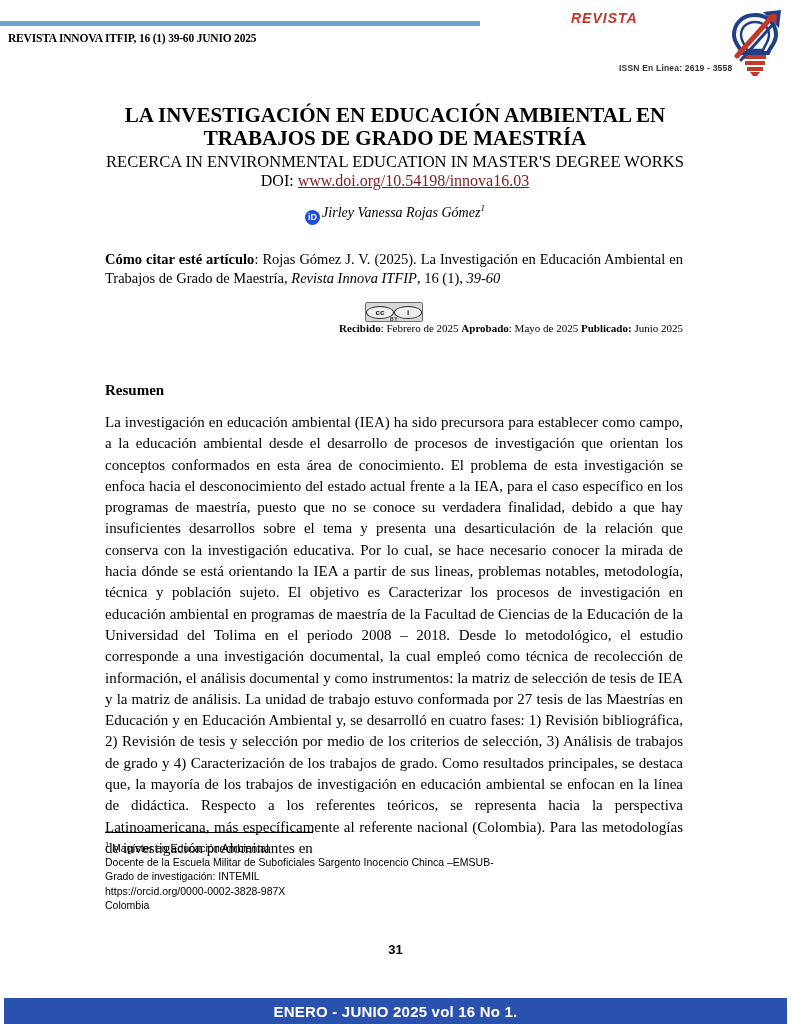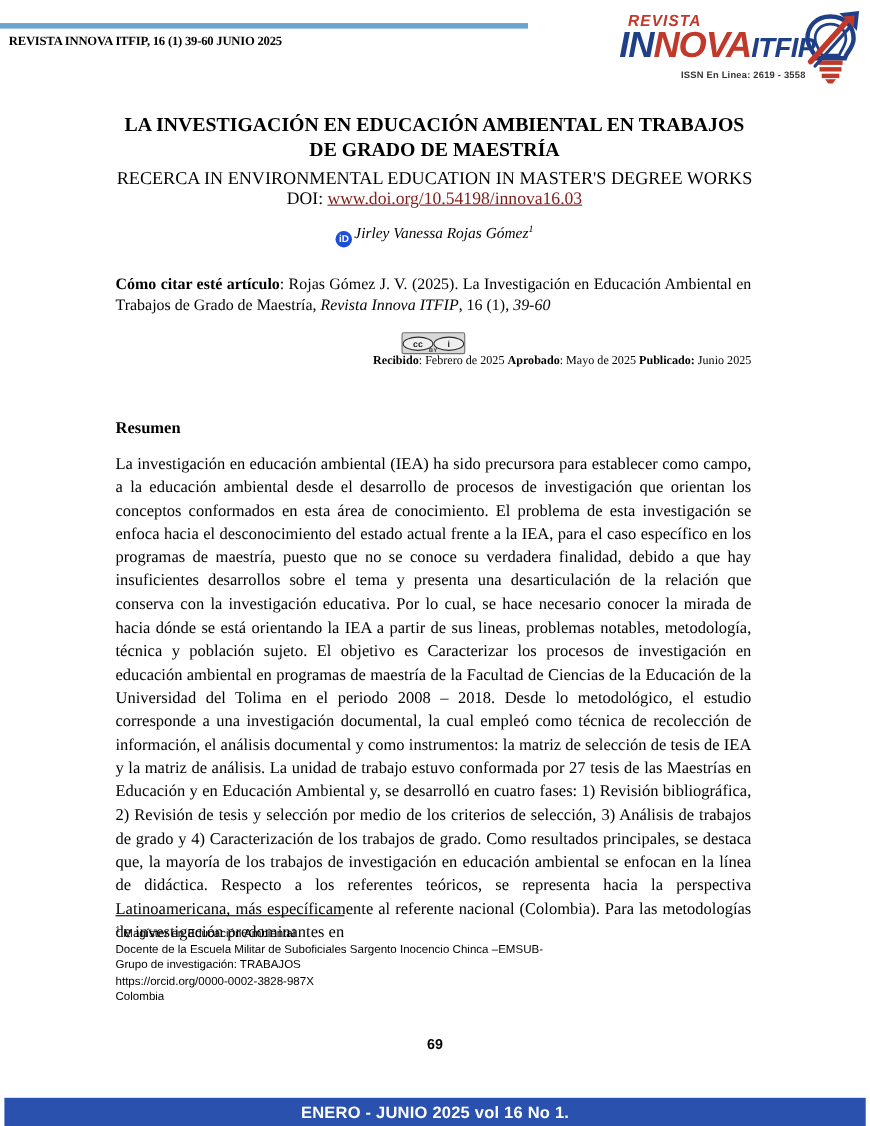--- a/index.html
+++ b/index.html
@@ -94,21 +94,21 @@
   }
 
   
   .title-es {
     position: absolute;
     left: 105px;
     top: 90px;
     width: 580px;
     text-align: center;
     font-weight: bold;
-    font-size: 18px;
+    font-size: 21px;
     line-height: 23px;
   }
   .title-en {
     position: absolute;
     left: 95px;
     top: 151px;
     width: 600px;
     text-align: center;
     font-size: 16.5px;
     line-height: 22px;
@@ -291,23 +291,20 @@
   }
 </style>
 </head>
 <body>
 
 <div class="header-rule"></div>
 <div class="running-head">REVISTA INNOVA ITFIP, 16 (1)  39-60 JUNIO 2025</div>
 
 <div class="masthead">
   <div class="logo-revista">REVISTA</div>
-  <div class="logo-word">
-    <span class="logo-in">IN</span><span class="logo-nova">NOVA</span><span class="logo-itfip">ITFIP</span>
-  </div>
   <div class="logo-issn">ISSN En Linea: 2619 - 3558</div>
   <svg class="logo-bulb" viewBox="0 0 56 70">
 
     <path d="M28 7 C15 7 7 16 7 27 C7 35 13 39 15 45 L41 45 C43 39 49 35 49 27 C49 16 41 7 28 7 Z" fill="none" stroke="#1f3f87" stroke-width="4"></path>
 
     <path d="M28 14 C19 14 14 20 14 27 C14 33 18 37 20 42 L36 42 C38 37 42 33 42 27 C42 20 37 14 28 14 Z" fill="none" stroke="#1f3f87" stroke-width="2.5"></path>
 
     <rect x="17" y="47" width="22" height="4" fill="#c0392b"></rect>
     <rect x="18" y="53" width="20" height="4" fill="#c0392b"></rect>
     <rect x="20" y="59" width="16" height="4" fill="#c0392b"></rect>
@@ -345,20 +342,20 @@
   <b>Recibido</b><span>: Febrero de 2025 </span><b>Aprobado</b><span>: Mayo de 2025 </span><b>Publicado:</b><span> Junio 2025</span>
 </div>
 
 <div class="section-heading">Resumen</div>
 <div class="abstract">La investigación en educación ambiental (IEA) ha sido precursora para establecer como campo, a la educación ambiental desde el desarrollo de procesos de investigación que orientan los conceptos conformados en esta área de conocimiento. El problema de esta investigación se enfoca hacia el desconocimiento del estado actual frente a la IEA, para el caso específico en los programas de maestría, puesto que no se conoce su verdadera finalidad, debido a que hay insuficientes desarrollos sobre el tema y presenta una desarticulación de la relación que conserva con la investigación educativa. Por lo cual, se hace necesario conocer la mirada de hacia dónde se está orientando la IEA a partir de sus lineas, problemas notables, metodología, técnica y población sujeto. El objetivo es Caracterizar los procesos de investigación en educación ambiental en programas de maestría de la Facultad de Ciencias de la Educación de la Universidad del Tolima en el periodo 2008 – 2018. Desde lo metodológico, el estudio corresponde a una investigación documental, la cual empleó como técnica de recolección de información, el análisis documental y como instrumentos: la matriz de selección de tesis de IEA y la matriz de análisis. La unidad de trabajo estuvo conformada por 27 tesis de las Maestrías en Educación y en Educación Ambiental y, se desarrolló en cuatro fases: 1) Revisión bibliográfica, 2) Revisión de tesis y selección por medio de los criterios de selección, 3) Análisis de trabajos de grado y 4) Caracterización de los trabajos de grado. Como resultados principales, se destaca que, la mayoría de los trabajos de investigación en educación ambiental se enfocan en la línea de didáctica. Respecto a los referentes teóricos, se representa hacia la perspectiva Latinoamericana, más específicamente al referente nacional (Colombia). Para las metodologías de investigación predominantes en</div>
 
 <div class="footnote-rule"></div>
 <div class="footnote">
   <div><span class="fn-sup">1</span><span> Magíster en Educación Ambiental</span></div>
   <div>Docente de la Escuela Militar de Suboficiales Sargento Inocencio Chinca –EMSUB-</div>
-  <div>Grupo de investigación: TRABAJOS</div>
+  <div>Grado de investigación: INTEMIL</div>
   <div>https://orcid.org/0000-0002-3828-987X</div>
   <div>Colombia</div>
 </div>
 
-<div class="page-number">69</div>
+<div class="page-number">31</div>
 
 <div class="footer-band">ENERO - JUNIO 2025 vol 16 No 1.</div>
 
 </body></html>

